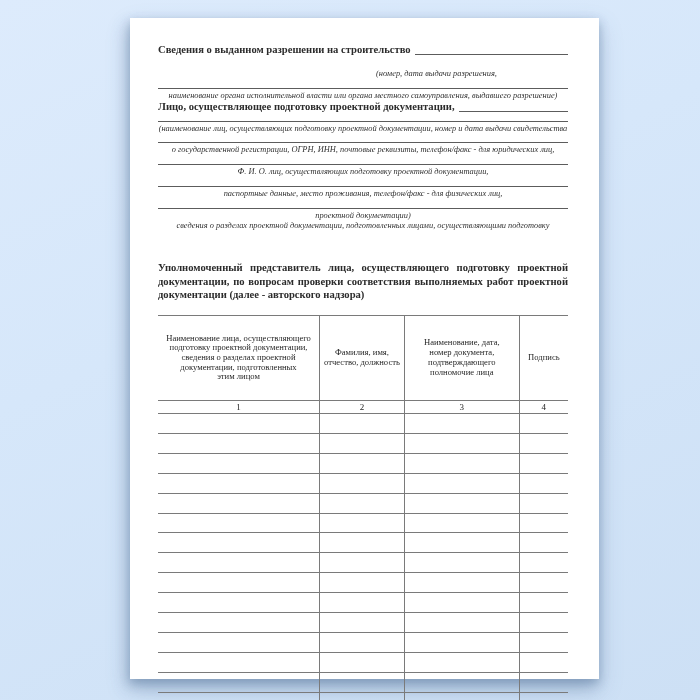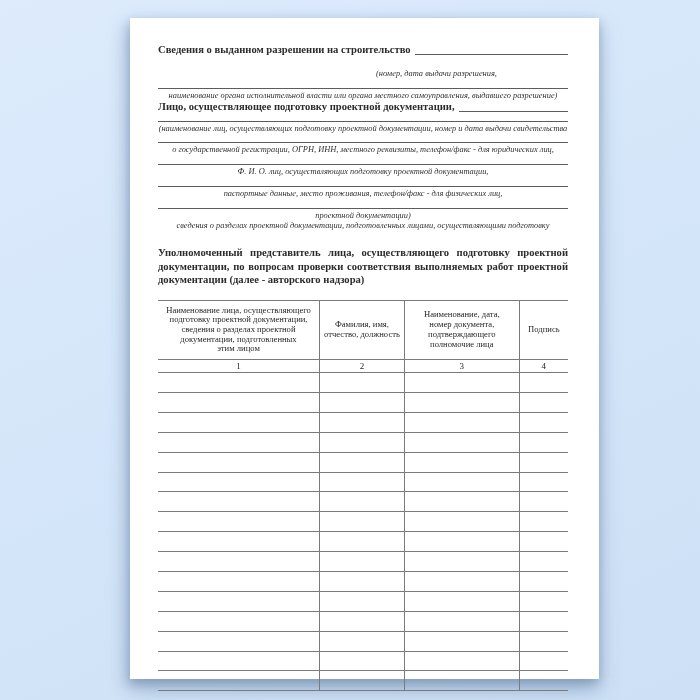--- a/index.html
+++ b/index.html
@@ -22,33 +22,33 @@
     font-weight:bold;font-size:10.6px;line-height:12px;white-space:nowrap;
   }
   .blank{flex:1;border-bottom:1px solid #5c5c5c;margin-left:4px;margin-bottom:1px;min-width:20px;}
   .caption{
     font-style:italic;font-size:8.4px;line-height:9.8px;text-align:center;color:#303030;
   }
   .caption.offset1{width:215px;margin-left:auto;margin-right:24px;margin-top:13px;}
   .rule{height:9px;border-bottom:1px solid #5c5c5c;margin-bottom:2px;}
   .rule.tall{height:8px;}
   .para{
-    margin-top:16px;font-weight:bold;font-size:10.6px;line-height:13.4px;
+    margin-top:31px;font-weight:bold;font-size:10.6px;line-height:13.4px;
     text-align:justify;
   }
   table{
     width:100%;border-collapse:collapse;table-layout:fixed;margin-top:13px;
   }
   th,td{padding:0;}
   th+th,td+td{border-left:1px solid #7a7a7a;}
   thead th{
     border-top:1px solid #7a7a7a;border-bottom:1px solid #7a7a7a;
     font-weight:normal;font-size:8.6px;line-height:9.7px;
     vertical-align:middle;text-align:center;white-space:pre-line;
-    padding:5px 2px;height:44px;color:#262626;
+    padding:18px 2px;height:44px;color:#262626;
   }
   tr.nums td{
     border-bottom:1px solid #7a7a7a;text-align:center;
     font-size:9px;line-height:12px;height:12px;color:#262626;
   }
   tbody td{border-bottom:1px solid #7a7a7a;height:18.9px;}
 </style>
 </head>
 <body>
 
@@ -66,21 +66,21 @@
 
     <div class="field-row">
       <span>Лицо, осуществляющее подготовку проектной документации,</span>
       <span class="blank"></span>
     </div>
 
     <div class="rule tall"></div>
     <div class="caption">(наименование лиц, осуществляющих подготовку проектной документации, номер и дата выдачи свидетельства</div>
 
     <div class="rule"></div>
-    <div class="caption">о государственной регистрации, ОГРН, ИНН, местного реквизиты, телефон/факс - для юридических лиц,</div>
+    <div class="caption">о государственной регистрации, ОГРН, ИНН, почтовые реквизиты, телефон/факс - для юридических лиц,</div>
 
     <div class="rule"></div>
     <div class="caption">Ф. И. О. лиц, осуществляющих подготовку проектной документации,</div>
 
     <div class="rule"></div>
     <div class="caption">паспортные данные, место проживания, телефон/факс - для физических лиц,</div>
 
     <div class="rule"></div>
     <div class="caption">проектной документации)</div>
     <div class="caption">сведения о разделах проектной документации, подготовленных лицами, осуществляющими подготовку</div>

